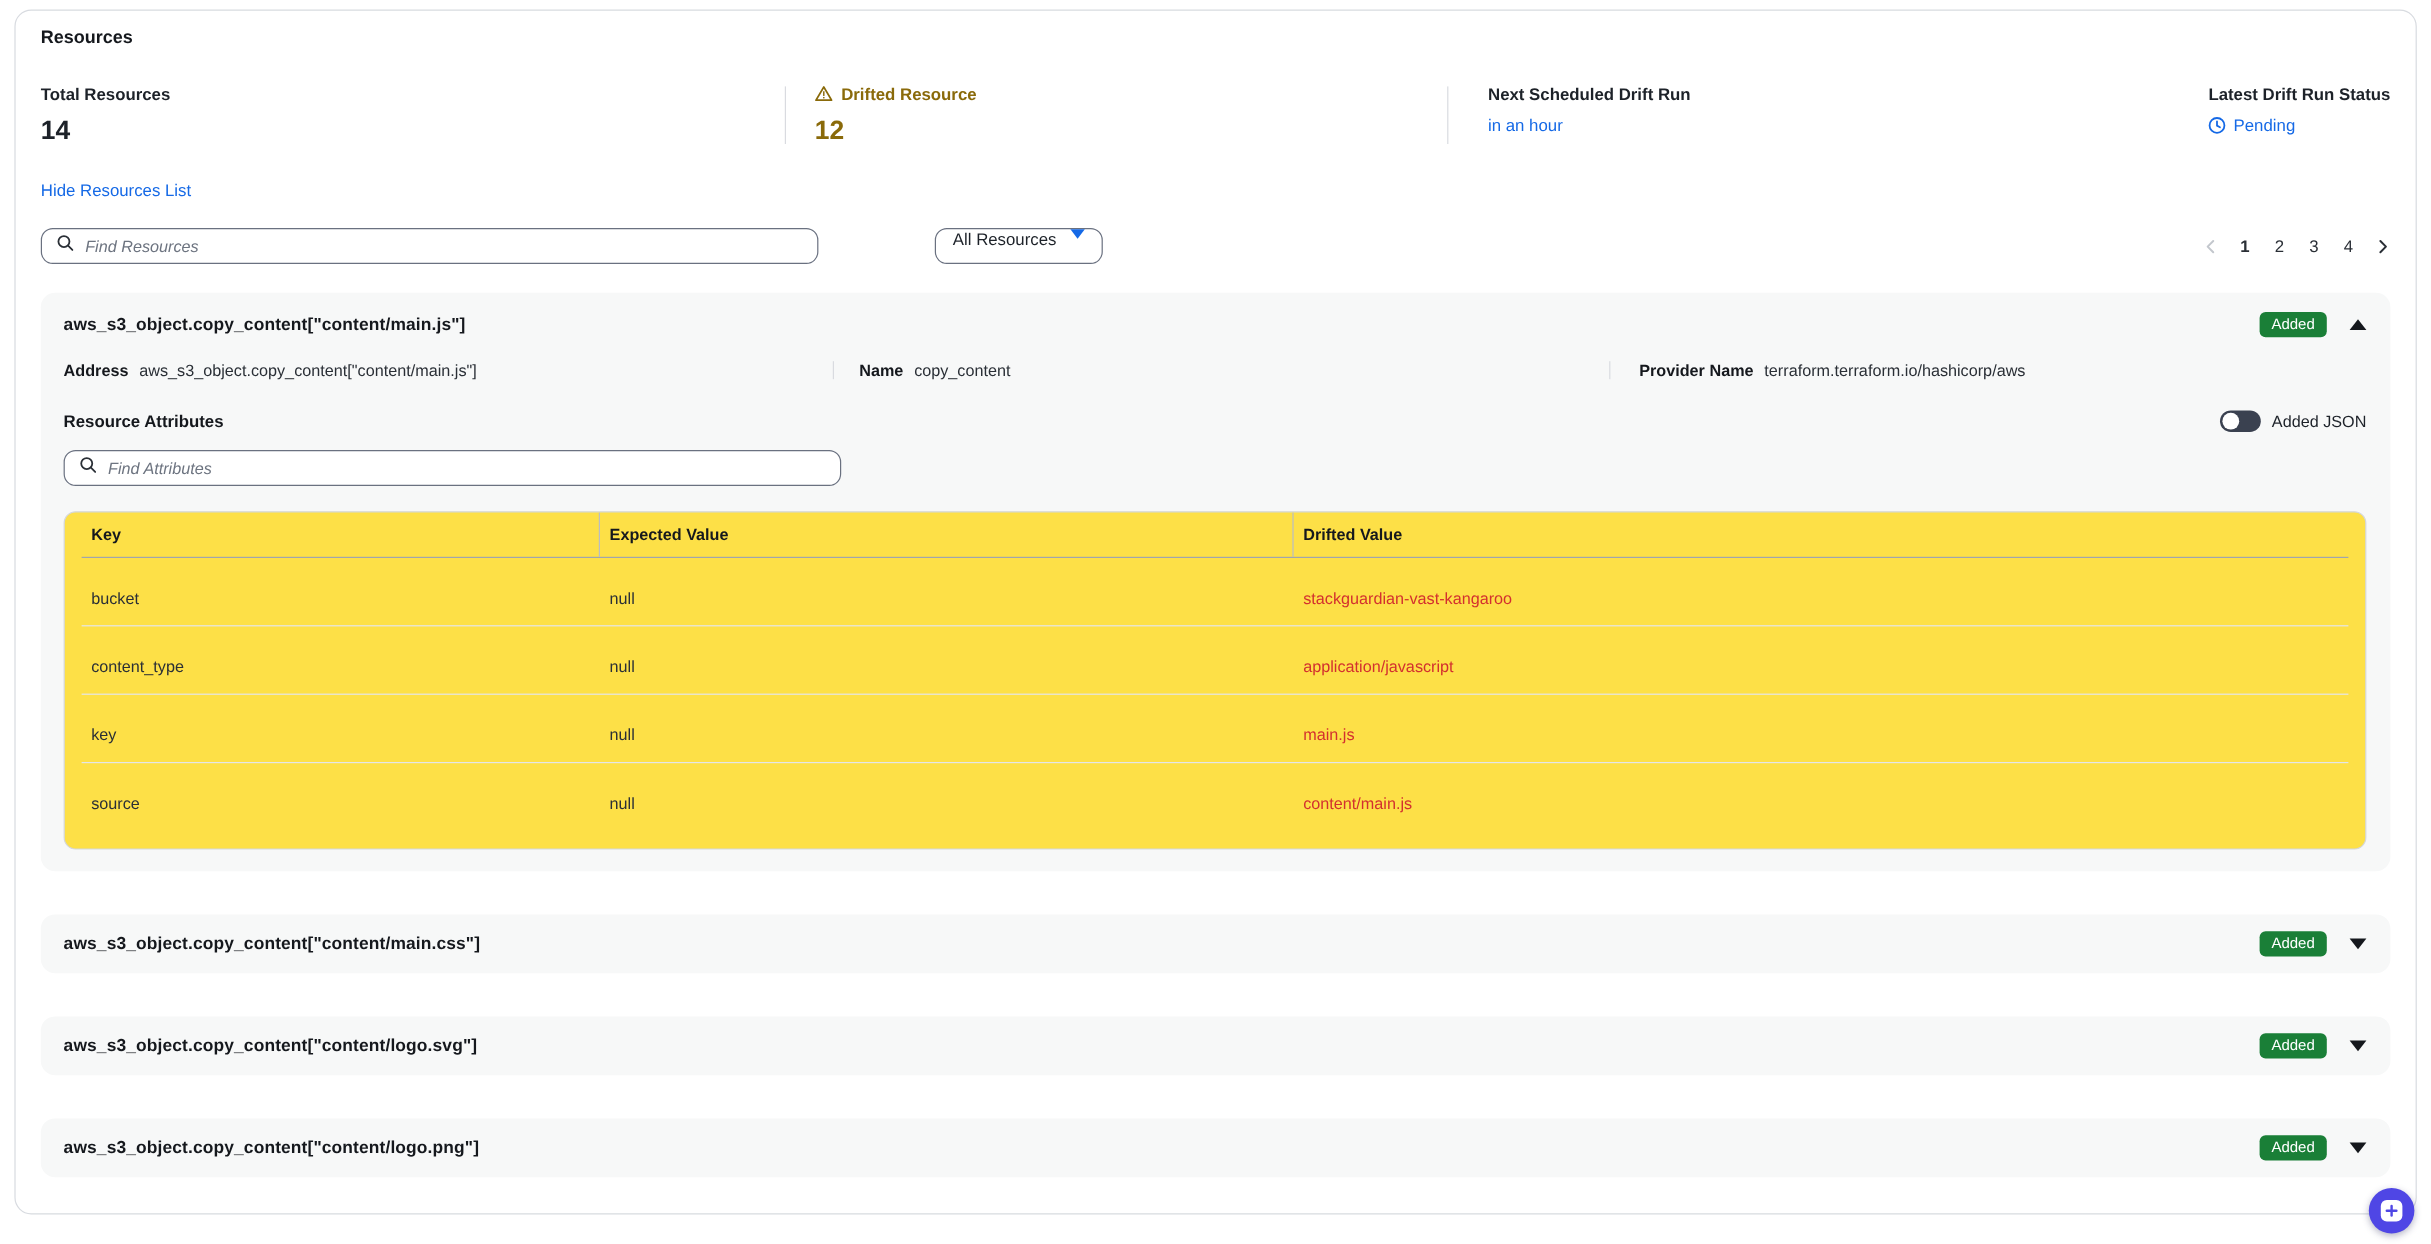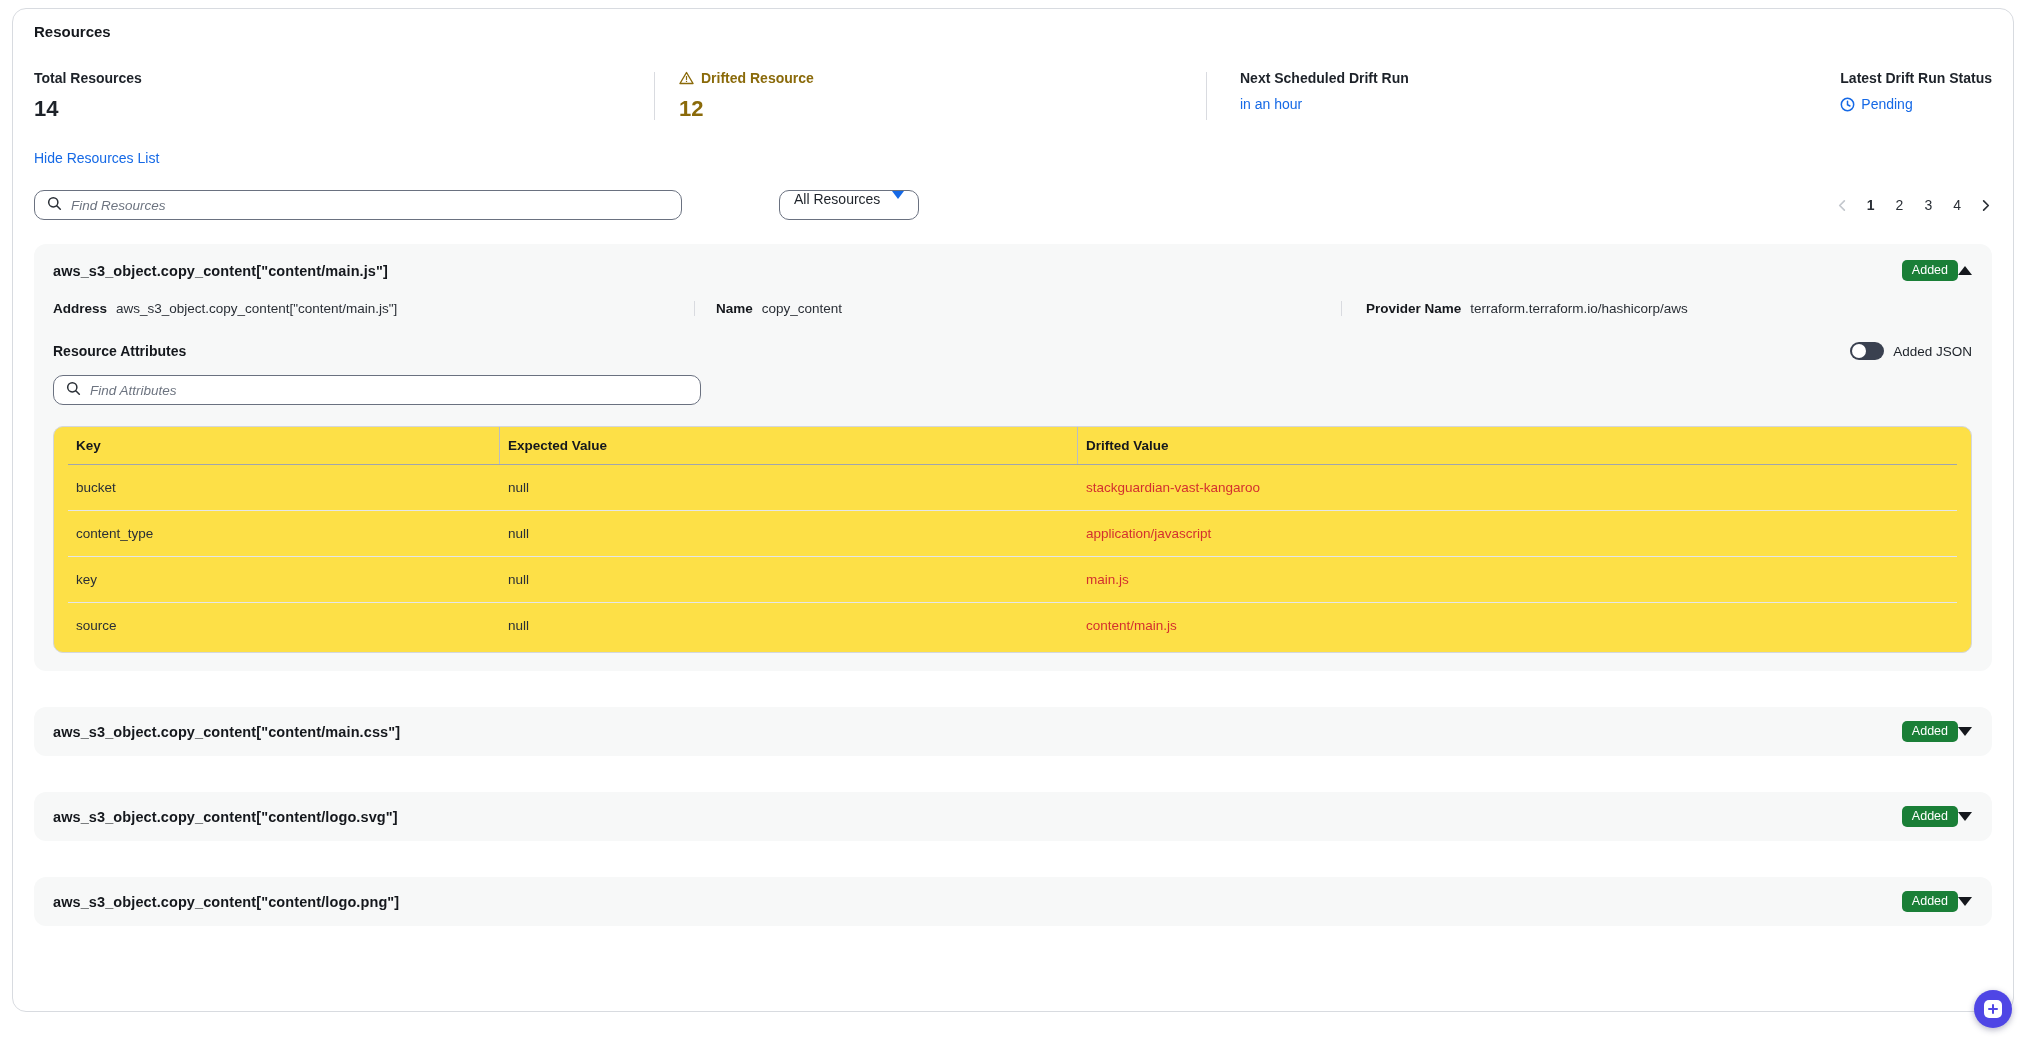--- a/index.html
+++ b/index.html
@@ -81,21 +81,21 @@
   
   .card {
     background: #f7f8f8;
     border-radius: 12px;
     margin-top: 24px;
     padding: 16px 20px 18px 19px;
   }
   .card.collapsed { margin-top: 36px; padding: 14px 20px 14px 19px; display: flex; align-items: center; }
   .card-head { display: flex; align-items: center; }
   .card-title { font-size: 14.5px; font-weight: 700; color: #15181d; letter-spacing: .1px; }
-  .card-right { margin-left: auto; display: flex; align-items: center; }
+  .card-right { margin-left: auto; display: flex; align-items: center; gap: 19px; }
   .badge {
     background: #1a7f37; color: #ffffff;
     font-size: 12.5px; font-weight: 400;
     padding: 3px 10px 4px 10px; border-radius: 5px;
   }
   .caret-up {
     width: 0; height: 0; cursor: pointer;
     border-left: 7px solid transparent; border-right: 7px solid transparent;
     border-bottom: 9px solid #15181d;
   }
@@ -147,21 +147,21 @@
   }
   .t-head .th {
     font-size: 13.5px; font-weight: 700; color: #15181d;
     padding: 11px 8px 11px 8px;
     border-right: 1px solid #b9bdc4;
   }
   .t-head .th:last-child { border-right: none; }
   .t-row {
     display: grid; grid-template-columns: 432px 578px 1fr;
     border-bottom: 1px solid #e4e6ea;
-    margin: 0 14px;
+    margin: 11px 14px;
   }
   .t-row:last-child { border-bottom: none; }
   .t-row .td {
     font-size: 13.5px; color: #2a2f36;
     padding: 15px 8px;
   }
   .t-row .td.drifted-val { color: #d3302f; }
 
   
   .fab {

